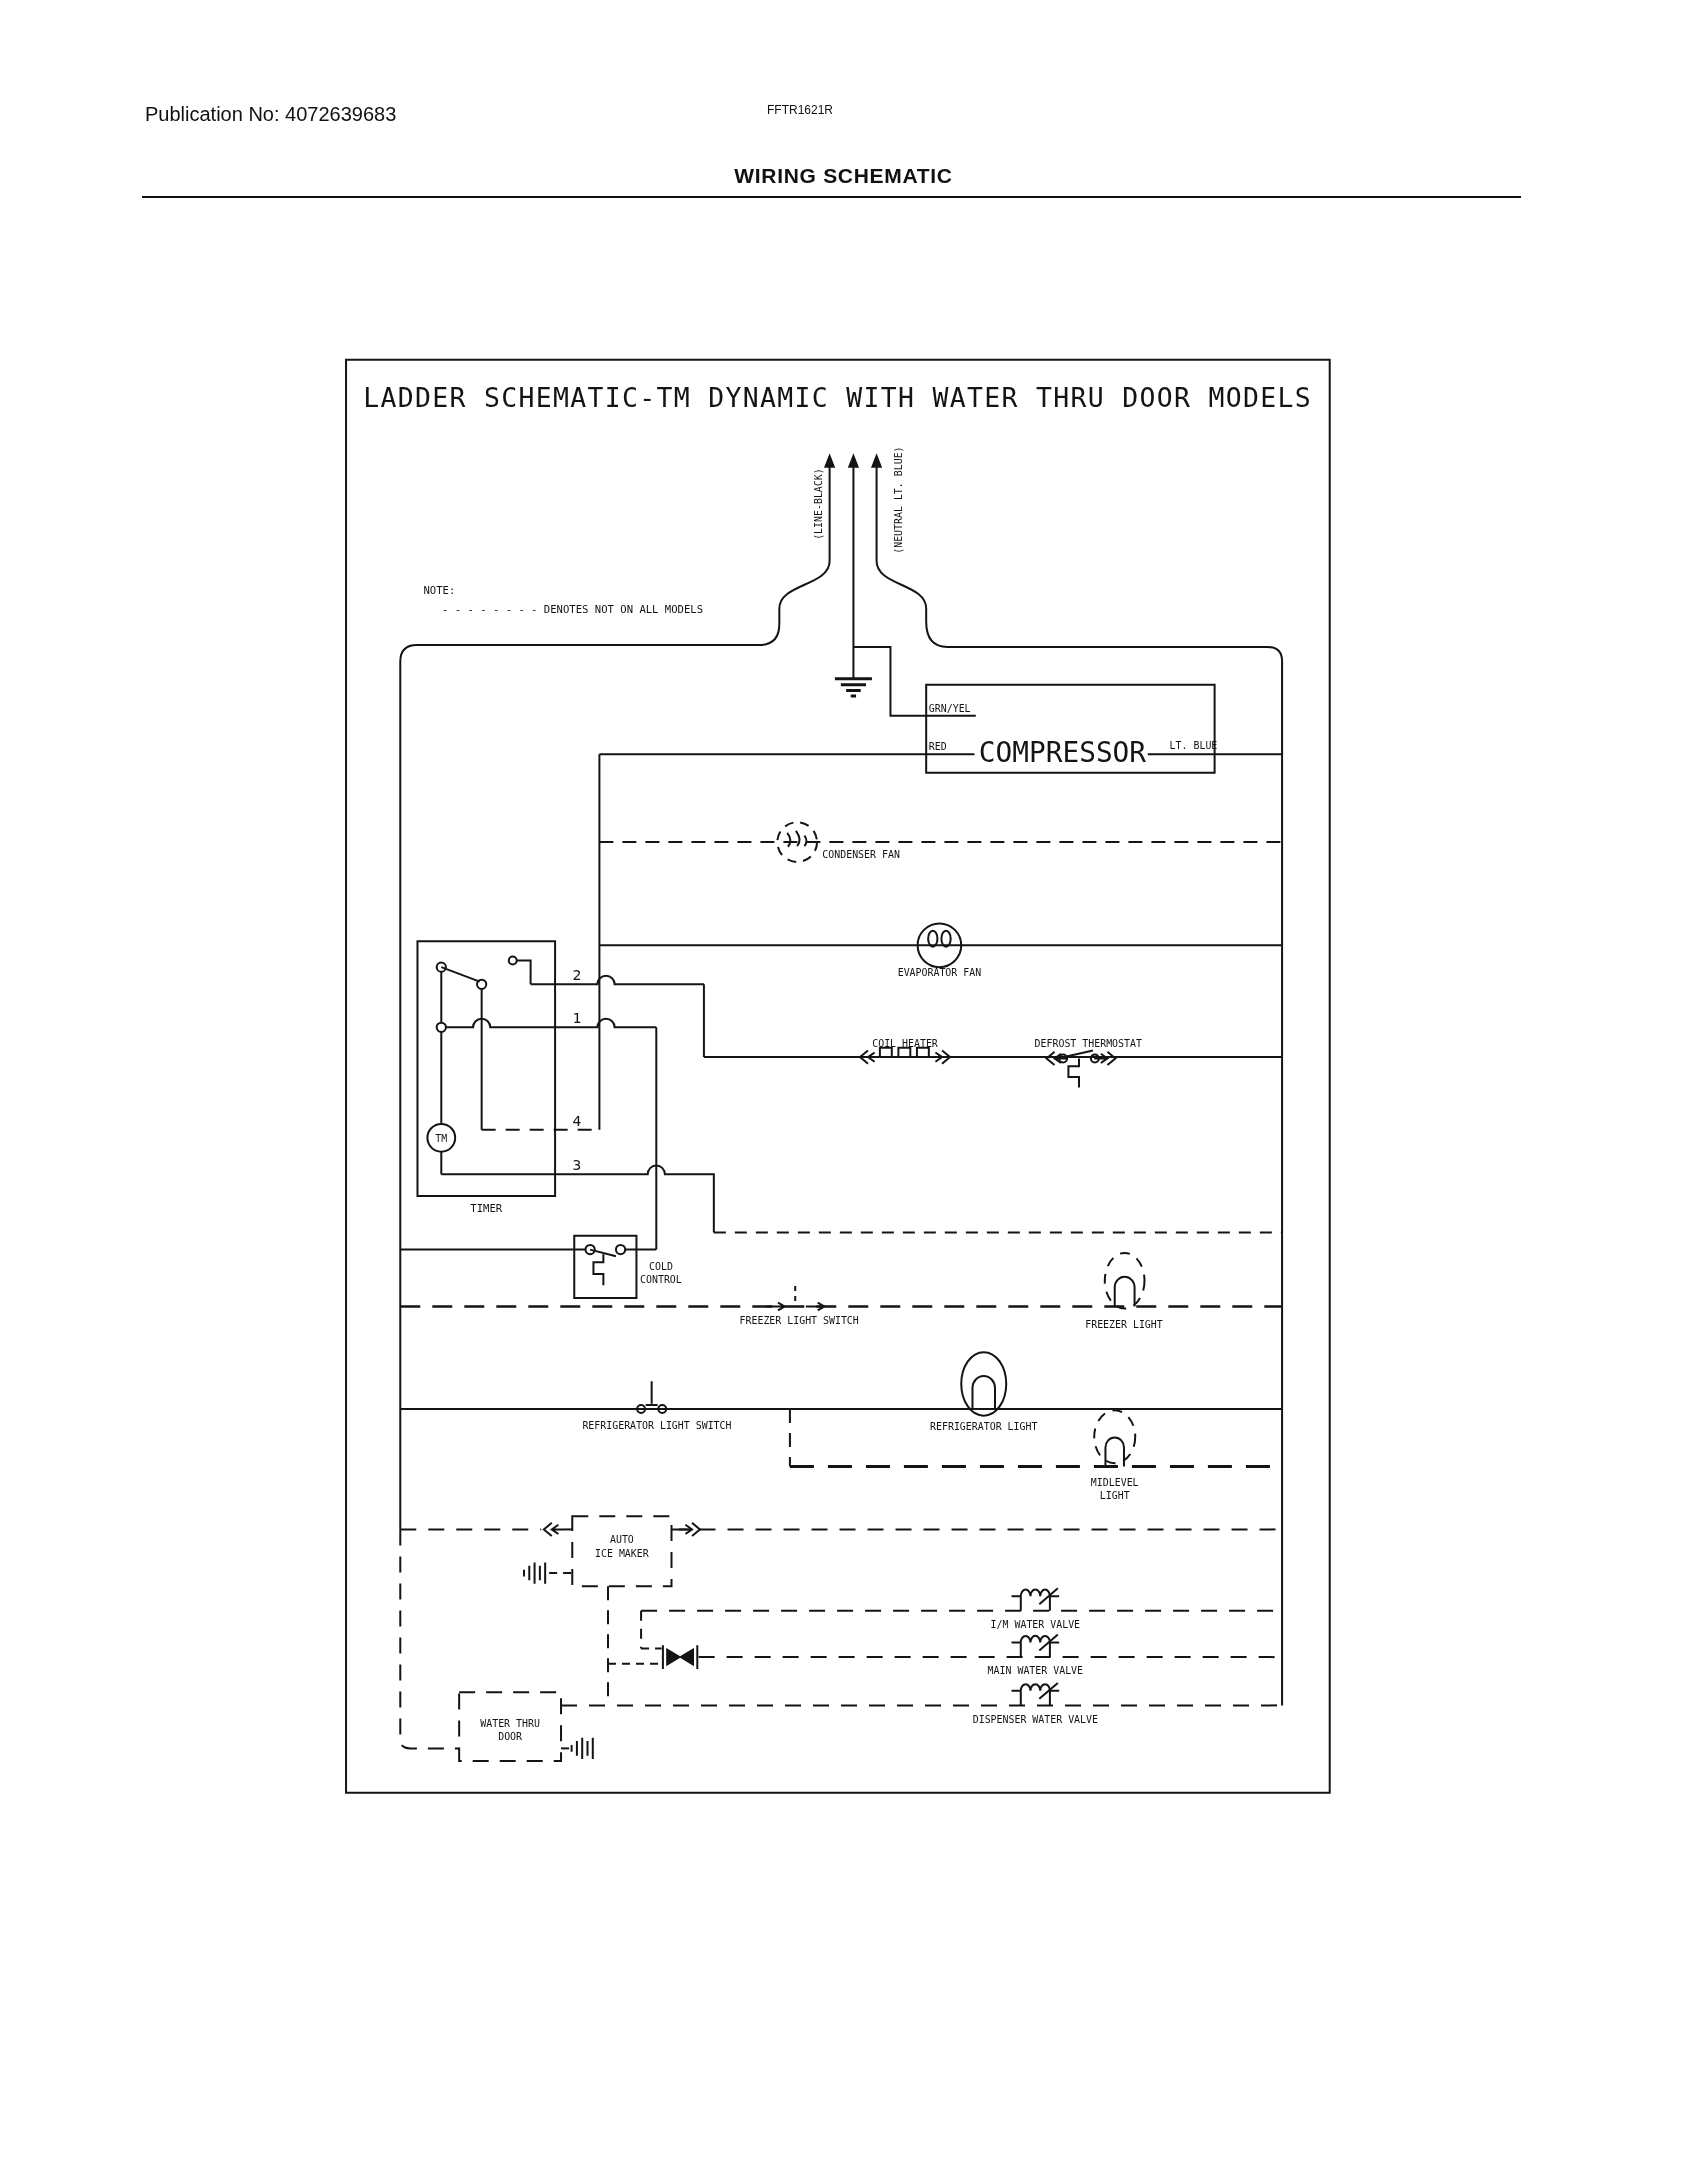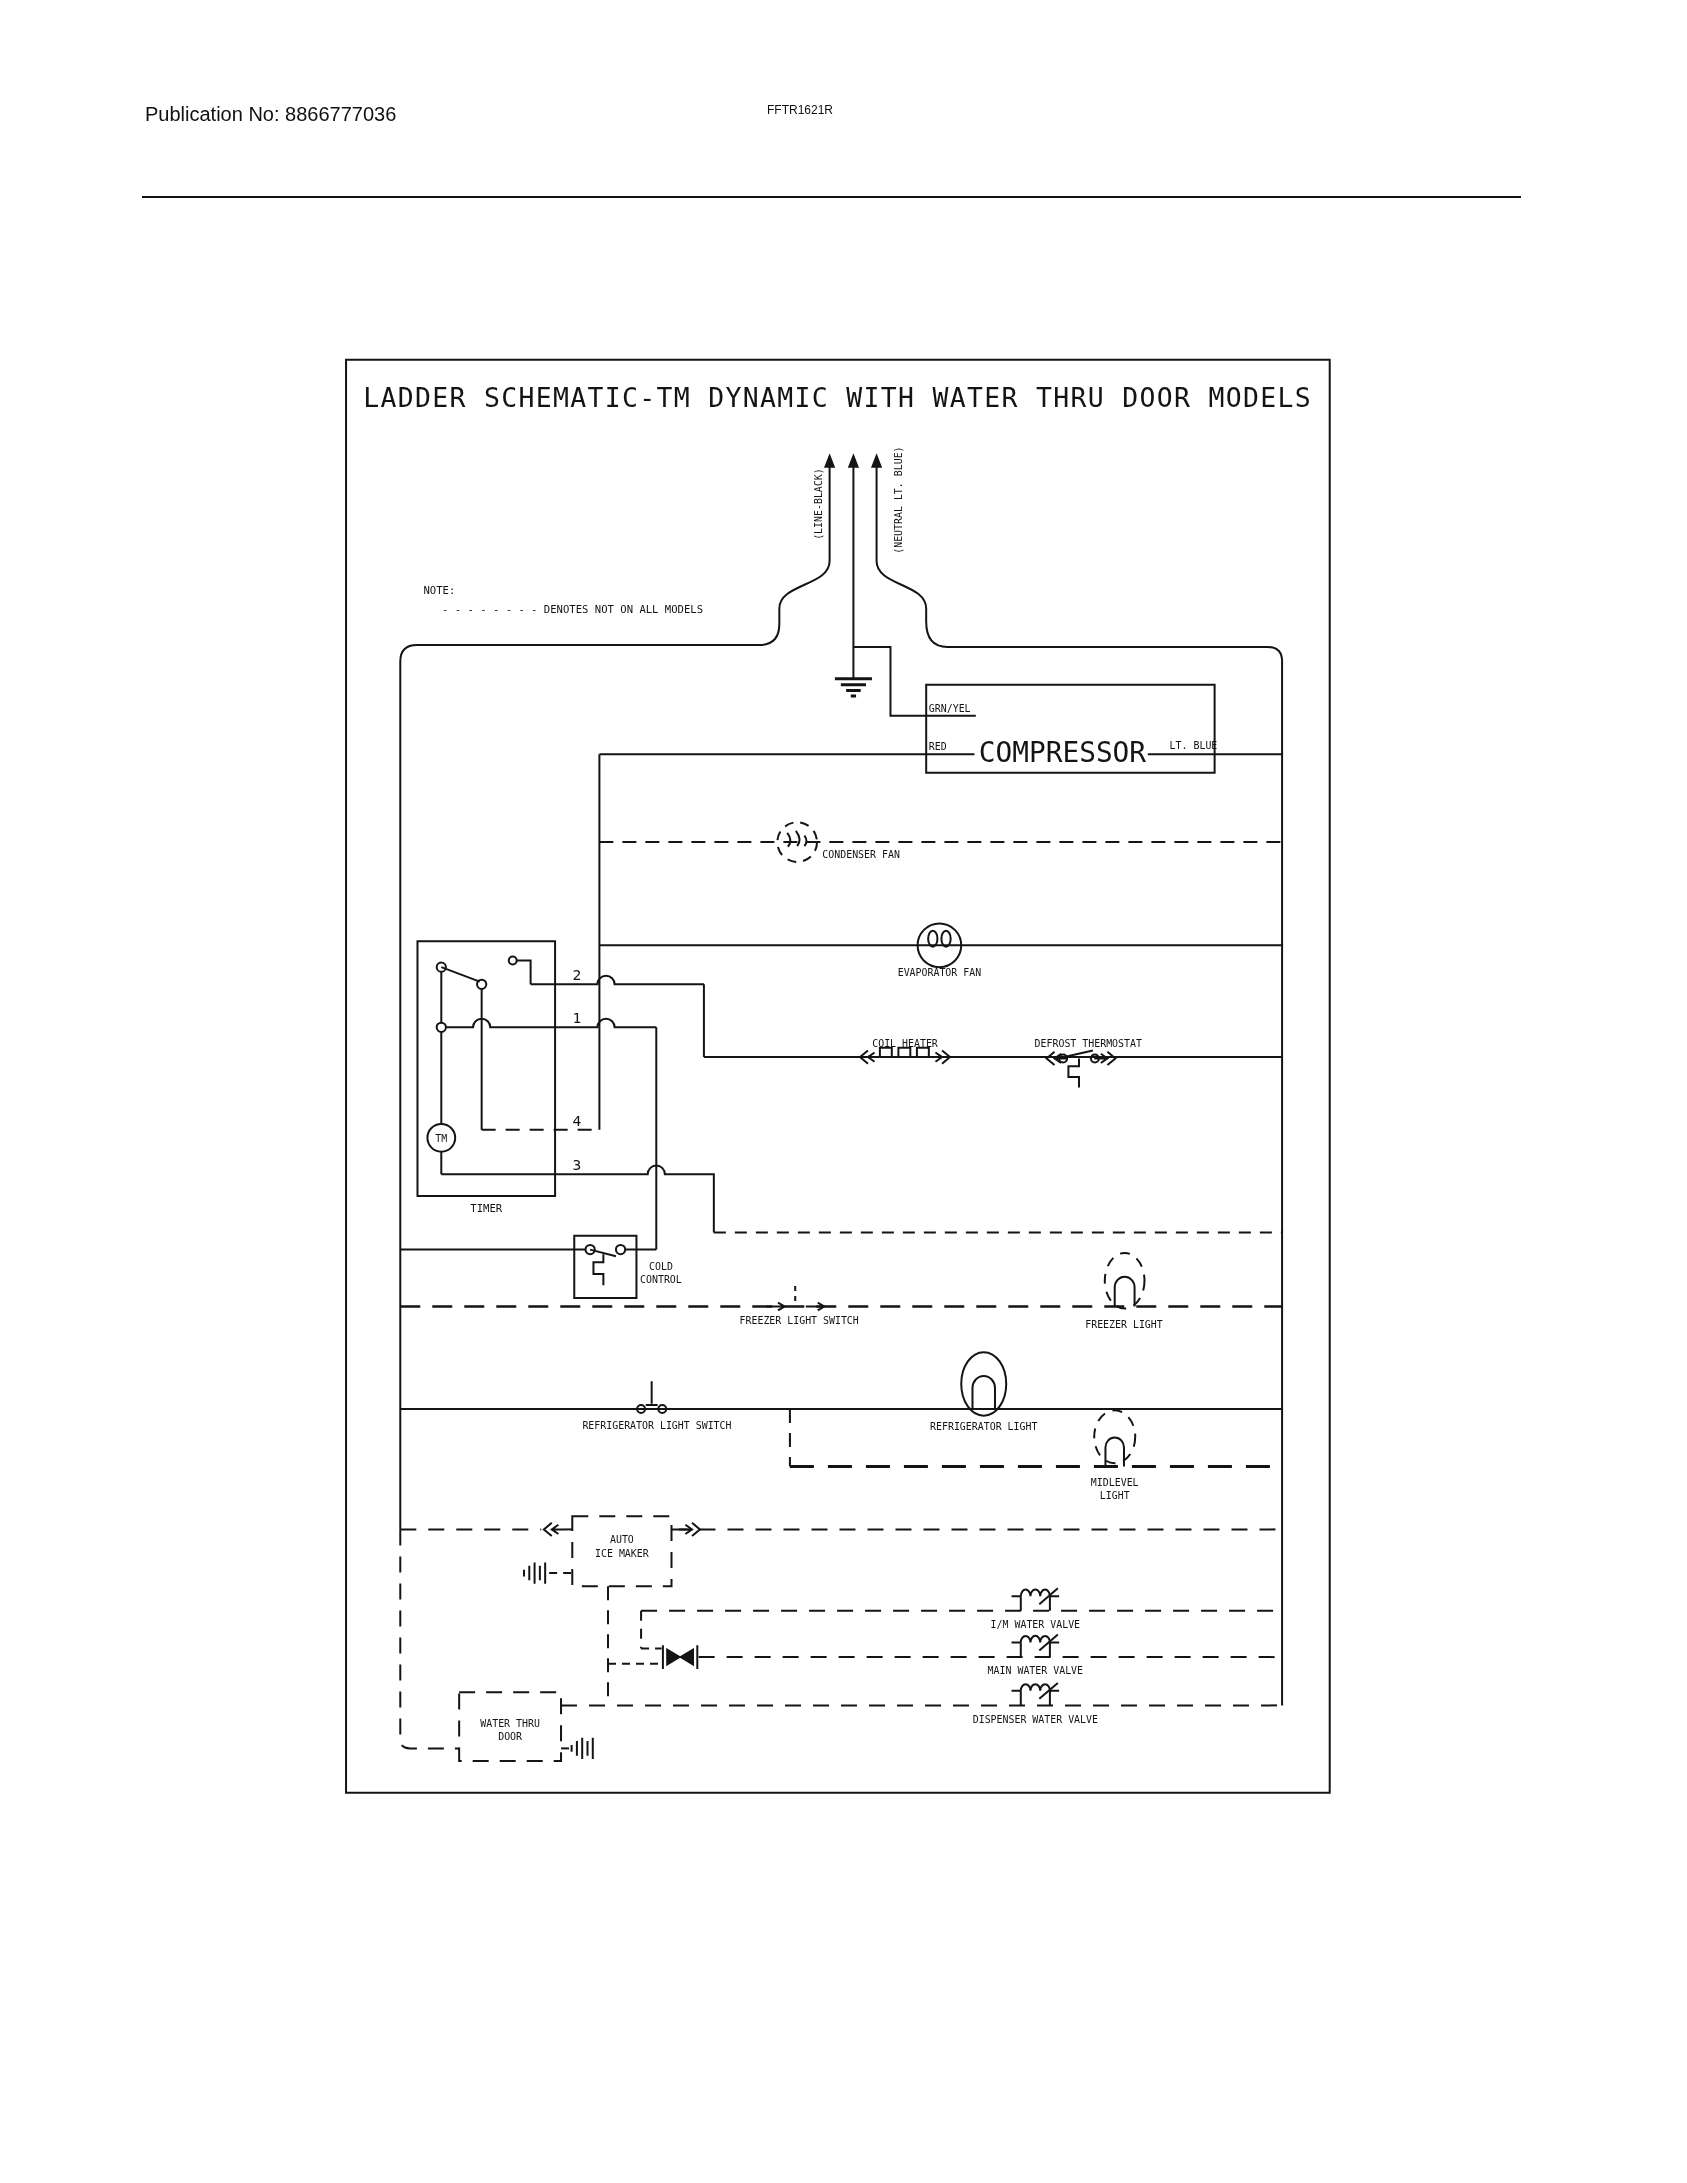--- a/index.html
+++ b/index.html
@@ -17,22 +17,23 @@
   .num{font-size:22px;}
   .big{font-size:42px;}
   .ttl{font-size:40px;letter-spacing:2px;}
   path,line,rect,circle,ellipse,polyline{vector-effect:non-scaling-stroke;}
 </style>
 </head>
 <body>
 
 <div class="page">
 
-  <div class="pub">Publication No: 8866777036</div>
+  <div class="pub">Publication No: 4072639683</div>
   <div class="model">FFTR1621R</div>
+  <div class="sheet-title">WIRING SCHEMATIC</div>
   <div class="rule"></div>
 
   <svg width="1687" height="2183" viewBox="0 0 2550 3300" fill="none" stroke="#141414" stroke-width="2">
 
     <defs>
       <g id="term-l">
         <path d="M12,-10 L0,0 L12,10 M32,0 H12 M22,-7 L12,0 L22,7"></path>
       </g>
       <g id="term-r">
         <path d="M-12,-10 L0,0 L-12,10 M-32,0 H-12 M-22,-7 L-12,0 L-22,7"></path>

